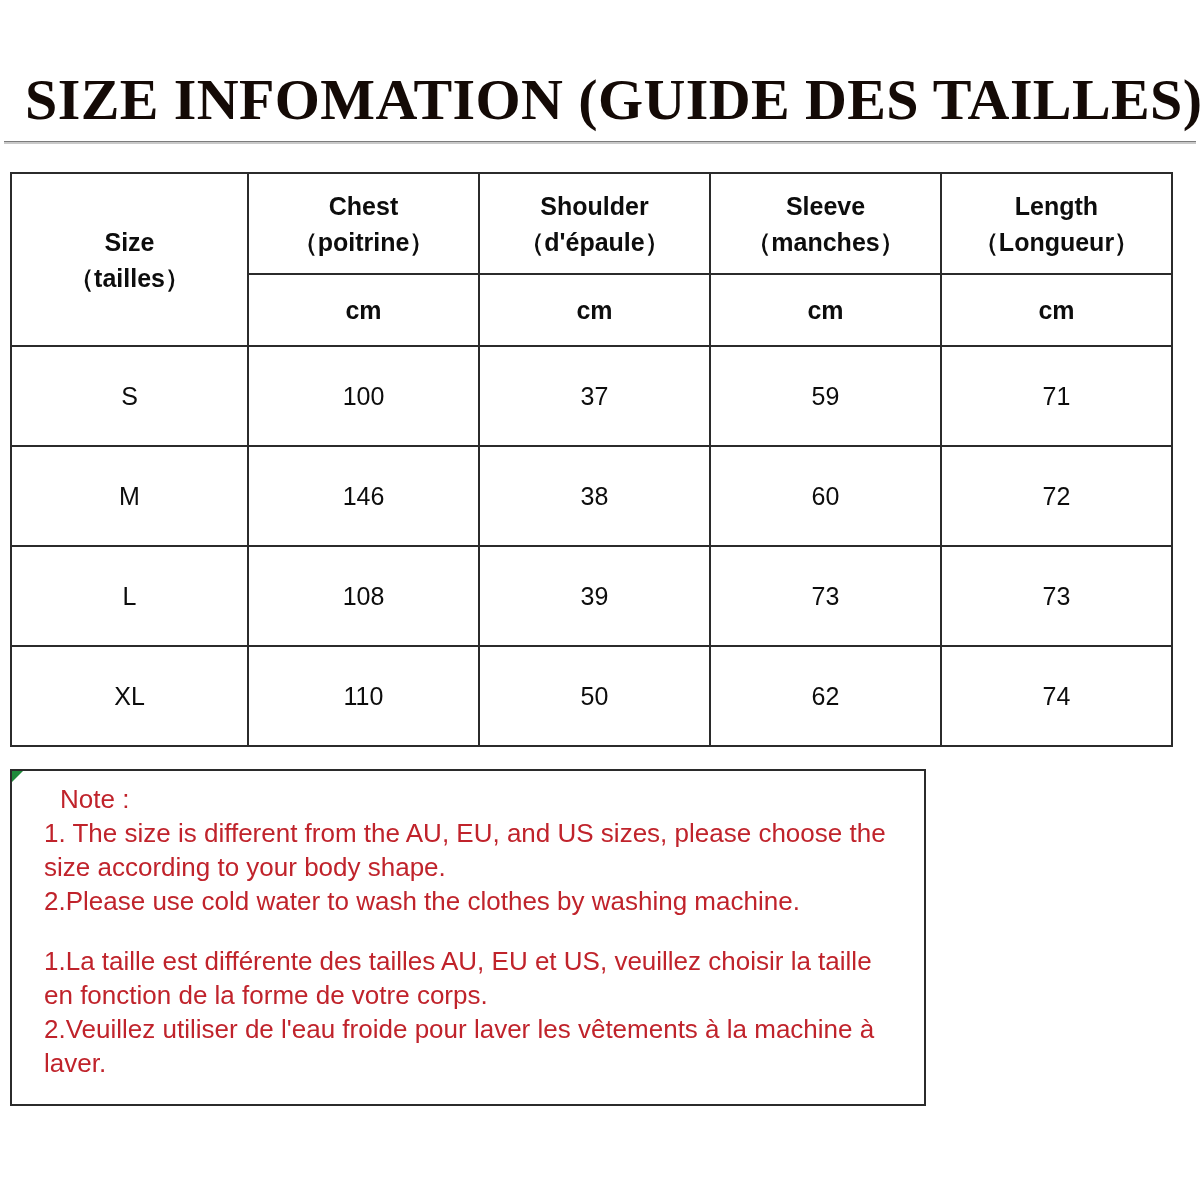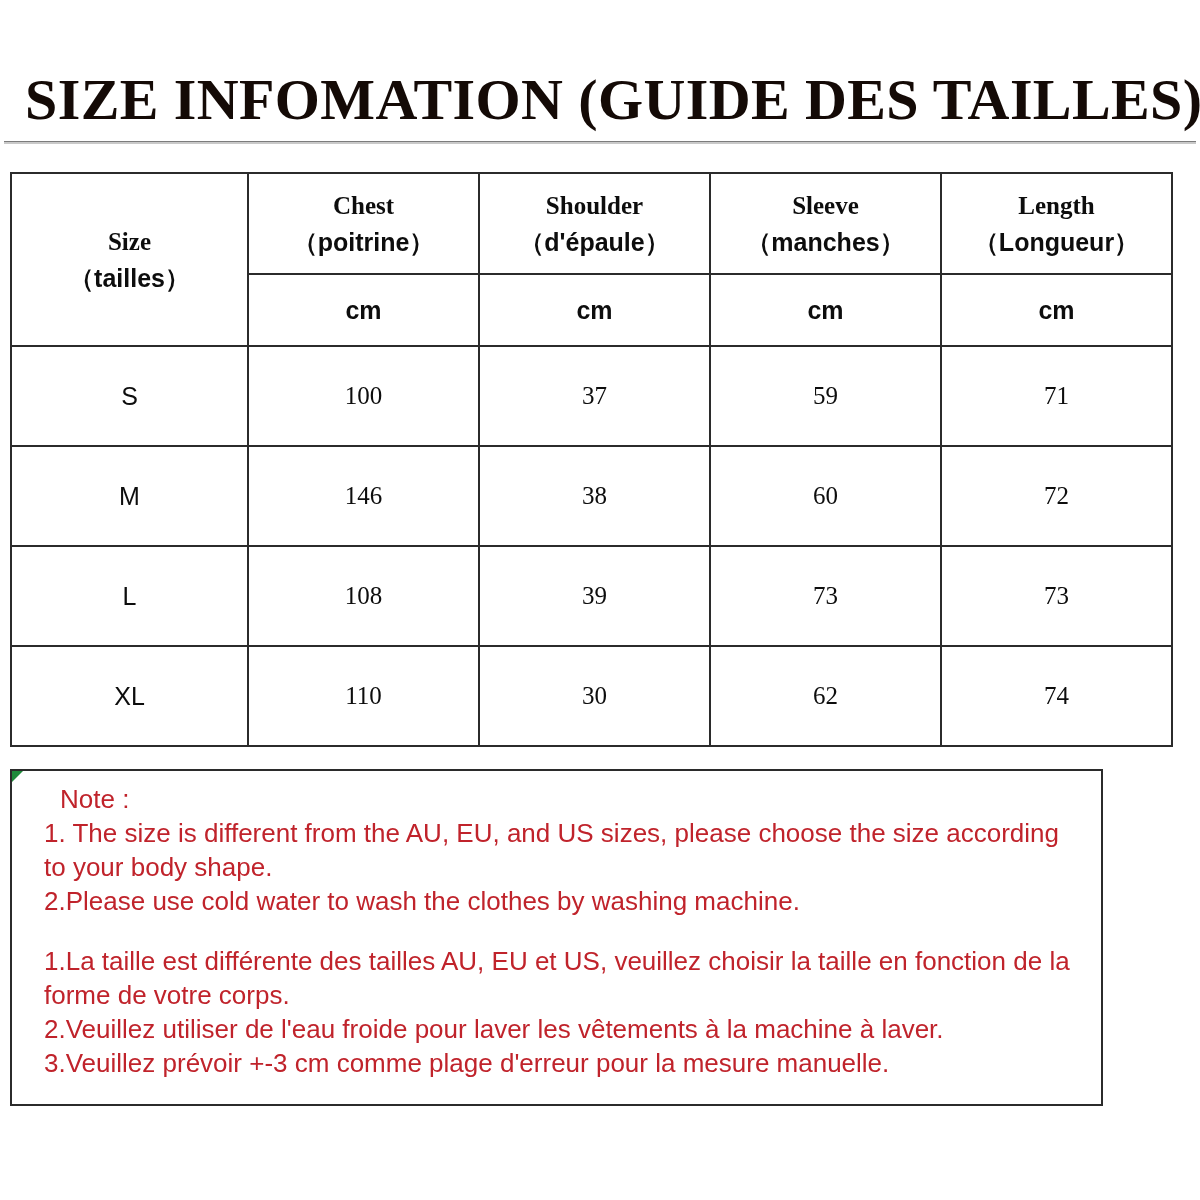--- a/index.html
+++ b/index.html
@@ -80,36 +80,35 @@
     font-size: 25px;
     line-height: 40px;
   }
   .unit-cell {
     font-weight: bold;
     font-size: 24px;
   }
   .data-cell {
     font-size: 25px;
     font-weight: normal;
-    font-family: Liberation Serif, serif;
   }
   .data-size-label {
     font-size: 25px;
     font-weight: normal;
   }
 
-  .hdr-line1 { display: block; font-family: Liberation Serif, serif; }
+  .hdr-line1 { display: block; }
   .hdr-line2 { display: block; }
 
   
   .notes-box {
     position: absolute;
     left: 10px;
     top: 769px;
-    width: 1093px;
+    width: 916px;
     height: 337px;
     border: 2px solid #2b2b2b;
     background: #ffffff;
     box-sizing: border-box;
     overflow: hidden;
     padding-left: 28px;
   }
   .note-artifact {
     position: absolute;
     left: 0px;
@@ -205,33 +204,32 @@
       <tr class="h-row">
         <td class="data-size-label">L</td>
         <td class="data-cell">108</td>
         <td class="data-cell">39</td>
         <td class="data-cell">73</td>
         <td class="data-cell">73</td>
       </tr>
       <tr class="h-row">
         <td class="data-size-label">XL</td>
         <td class="data-cell">110</td>
-        <td class="data-cell">30</td>
+        <td class="data-cell">50</td>
         <td class="data-cell">62</td>
         <td class="data-cell">74</td>
       </tr>
     </tbody>
   </table>
 
   <div class="notes-box">
     <div class="note-artifact"></div>
     <div class="notes-inner">
       <div class="note-line note-heading">Note :</div>
       <div class="note-line">1. The size is different from the AU, EU, and US sizes, please choose the size according to your body shape.</div>
       <div class="note-line">2.Please use cold water to wash the clothes by washing machine.</div>
       <div class="note-gap"></div>
       <div class="note-line">1.La taille est différente des tailles AU, EU et US, veuillez choisir la taille en fonction de la forme de votre corps.</div>
       <div class="note-line">2.Veuillez utiliser de l'eau froide pour laver les vêtements à la machine à laver.</div>
-      <div class="note-line">3.Veuillez prévoir +-3 cm comme plage d'erreur pour la mesure manuelle.</div>
     </div>
   </div>
 
 </div>
 
 </body></html>

